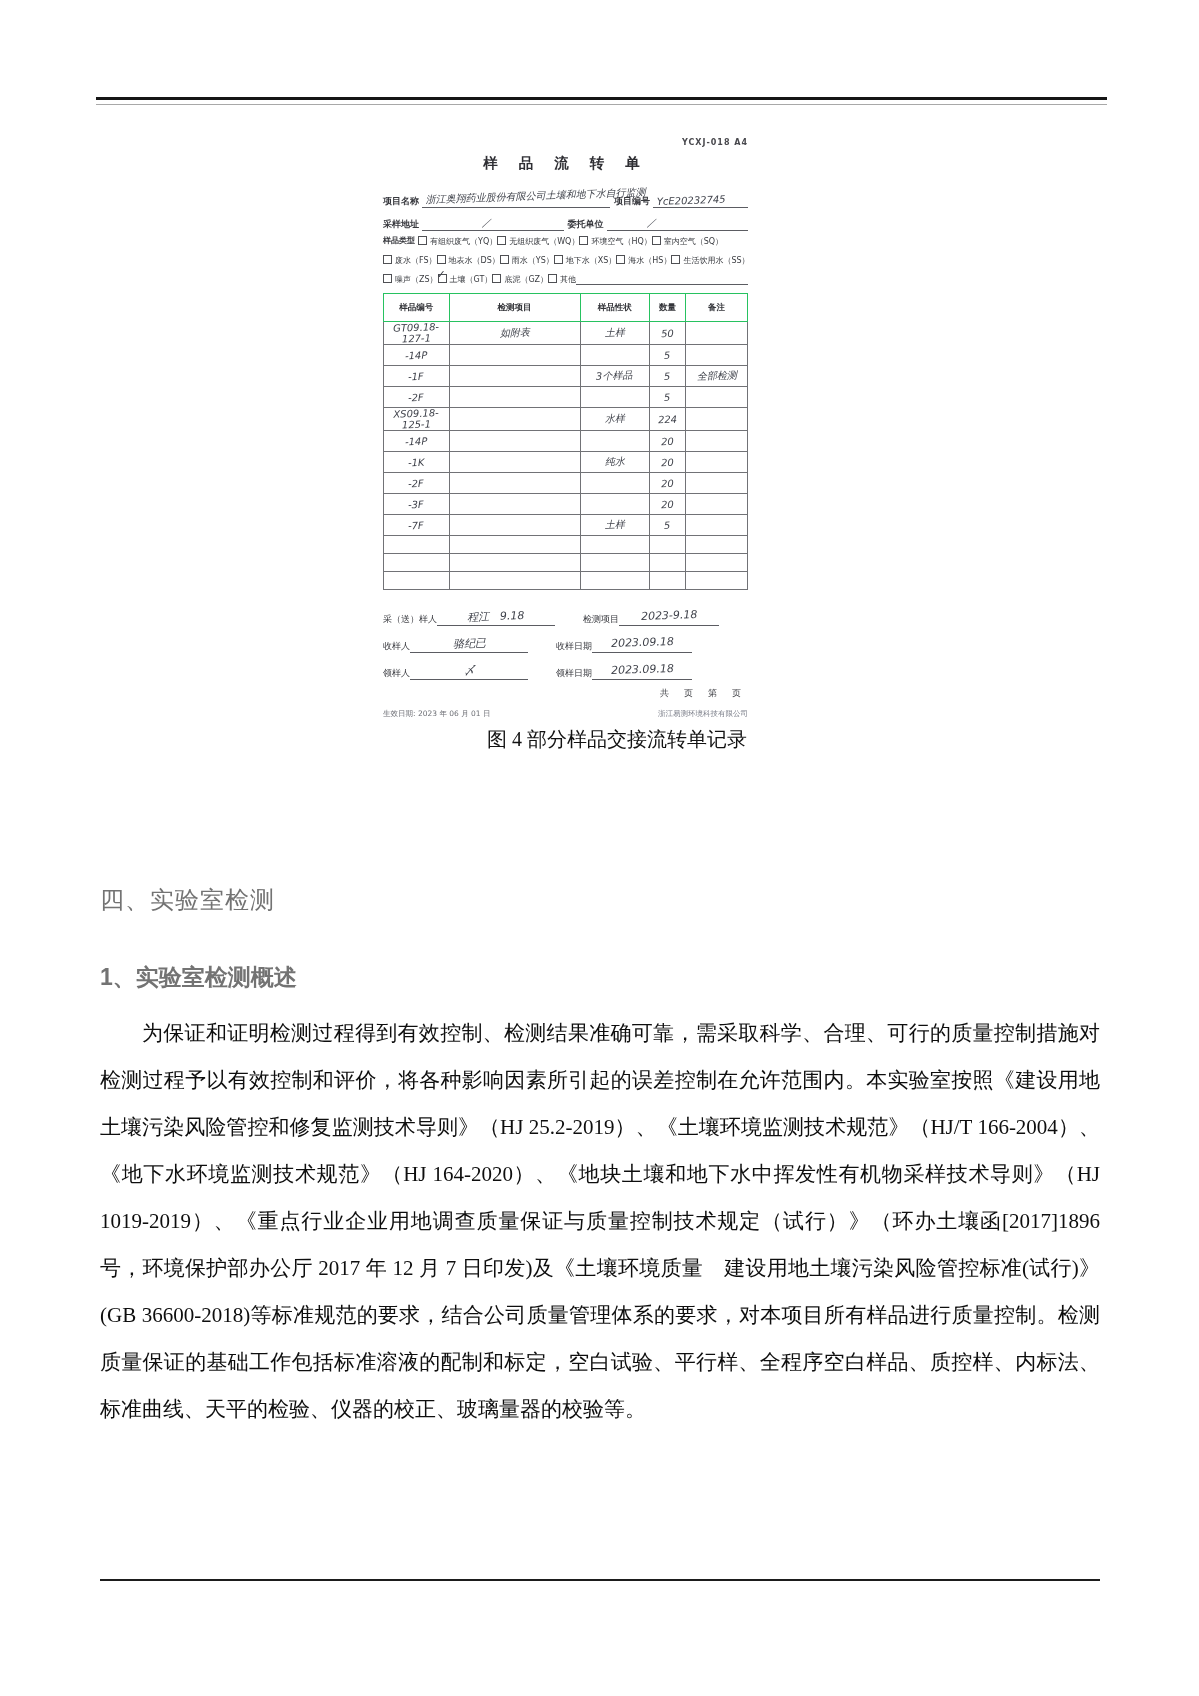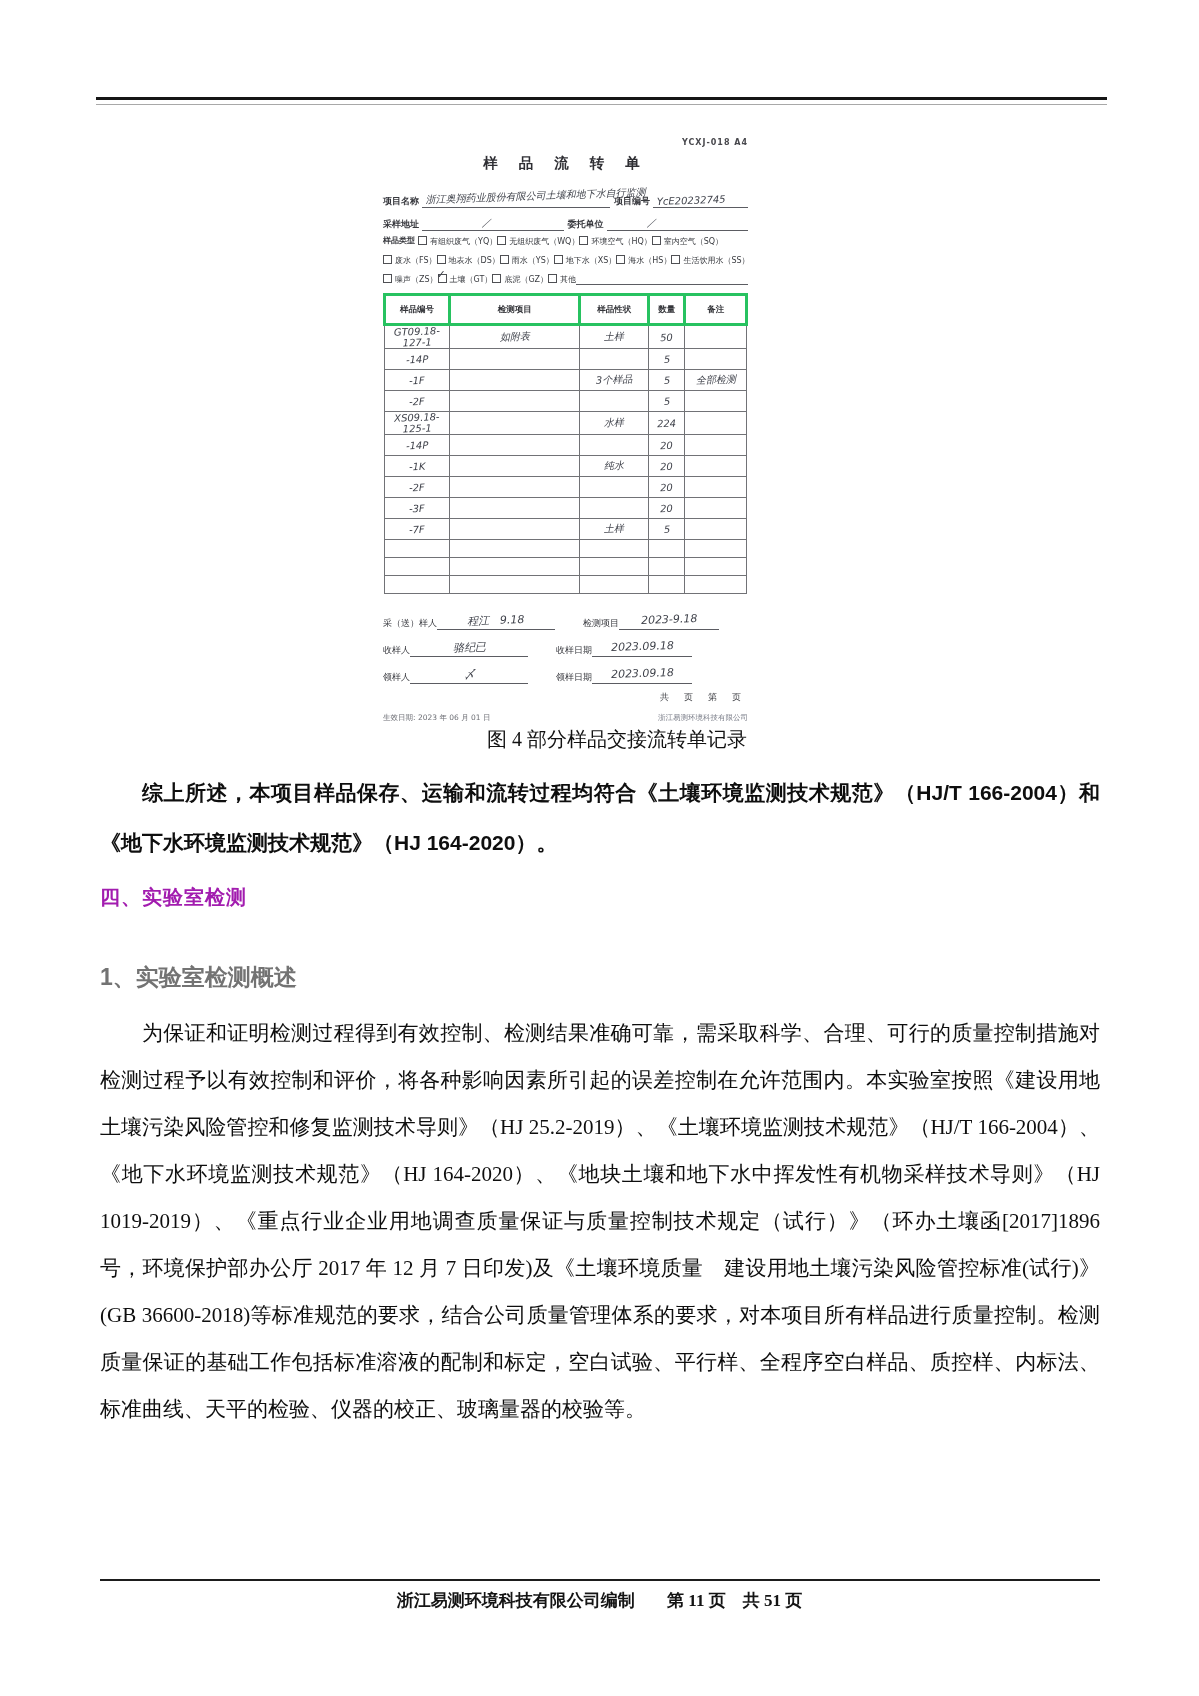--- a/index.html
+++ b/index.html
@@ -29,21 +29,21 @@
               transform-origin:left bottom;white-space:nowrap;}
   .cb-row{display:flex;align-items:center;font-size:8px;height:19px;white-space:nowrap;}
   .cb-item{flex:none;color:#36383d;}
   .cb-box{display:inline-block;width:7px;height:7px;border:1px solid#4c4d52;margin-right:3px;
           position:relative;top:1px;}
   .cb-box.checked::after{content:"✓";position:absolute;left:-2px;top:-7px;font-size:11px;
           font-style:italic;color:#3b3e47;}
   .cb-row .tail{flex:1;border-bottom:1px solid #595a60;height:12px;min-width:20px;}
 
   table.f-table{width:100%;border-collapse:collapse;margin-top:5px;table-layout:fixed;}
-  .f-table th{border:3px solid #22c55e;font-size:8.5px;font-weight:700;height:25px;color:#303136;}
+  .f-table th{border:1px solid #22c55e;font-size:8.5px;font-weight:700;height:25px;color:#303136;}
   .f-table td{border:1px solid #707176;height:20px;text-align:center;font-size:10px;
               overflow:hidden;padding:0 1px;}
   .f-table td .hw{display:inline-block;transform:rotate(-2deg);}
   .f-table tr.empty td{height:17px;}
 
   .sig-area{margin-top:9px;}
   .sig-row{display:flex;align-items:flex-end;font-size:9px;height:27px;}
   .sig-label{flex:none;color:#33343a;}
   .sig-line{flex:0 0 118px;border-bottom:1px solid #595a60;text-align:center;height:16px;}
   .sig-line .hw,.sig-date-line .hw{font-size:11px;display:inline-block;transform:rotate(-2deg);}
@@ -54,22 +54,22 @@
   .scan-meta{display:flex;justify-content:space-between;margin-top:9px;font-size:7.5px;}
   .scan-meta .m-left{color:#6c6e75;}
   .scan-meta .m-right{color:#7a7d88;}
 
   
   .caption{position:absolute;top:726px;left:0;right:0;text-align:center;font-size:20px;color:#121212;padding-left:35px;}
   .summary{position:absolute;top:768px;left:100px;width:1000px;
            font-family:"Liberation Sans","DejaVu Sans",sans-serif;font-weight:bold;
            font-size:21px;line-height:50px;text-align:justify;text-indent:2em;color:#0e0e0e;}
   .h1{position:absolute;top:884px;left:100px;
-      font-family:"Liberation Sans","DejaVu Sans",sans-serif;font-weight:bold;
-      font-size:20px;color:#a21caf;letter-spacing:1px;}
+      font-family:"Liberation Sans","DejaVu Sans",sans-serif;font-weight:normal;
+      font-size:24px;color:#737373;letter-spacing:1px;}
   .h2{position:absolute;top:962px;left:100px;
       font-family:"Liberation Sans","DejaVu Sans",sans-serif;font-weight:bold;
       font-size:23px;color:#737373;}
   .body-text{position:absolute;top:1010px;left:100px;width:1000px;
              font-size:21px;line-height:47px;text-align:justify;text-indent:2em;color:#0e0e0e;}
 
   
   .ftr-rule{position:absolute;top:1579px;left:100px;right:99px;border-top:2px solid #1d1d1d;}
   .ftr{position:absolute;top:1589px;left:0;right:0;text-align:center;
        font-weight:bold;font-size:17px;color:#141414;}
@@ -269,26 +269,21 @@
     <div class="pagination">共　页　第　页</div>
 
     <div class="scan-meta">
       <span class="m-left">生效日期: 2023 年 06 月 01 日</span>
       <span class="m-right">浙江易测环境科技有限公司</span>
     </div>
   </div>
 
   <div class="caption">图 4 部分样品交接流转单记录</div>
 
-  <div class="summary">综上所述，本项目样品保存、运输和流转过程均符合《土壤环境监测技术规范》（HJ/T 166-2004）和《地下水环境监测技术规范》（HJ 164-2020）。</div>
 
   <div class="h1">四、实验室检测</div>
   <div class="h2">1、实验室检测概述</div>
 
   <div class="body-text">为保证和证明检测过程得到有效控制、检测结果准确可靠，需采取科学、合理、可行的质量控制措施对检测过程予以有效控制和评价，将各种影响因素所引起的误差控制在允许范围内。本实验室按照《建设用地土壤污染风险管控和修复监测技术导则》（HJ 25.2-2019）、《土壤环境监测技术规范》（HJ/T 166-2004）、《地下水环境监测技术规范》（HJ 164-2020）、《地块土壤和地下水中挥发性有机物采样技术导则》（HJ 1019-2019）、《重点行业企业用地调查质量保证与质量控制技术规定（试行）》（环办土壤函[2017]1896 号，环境保护部办公厅 2017 年 12 月 7 日印发)及《土壤环境质量　建设用地土壤污染风险管控标准(试行)》(GB 36600-2018)等标准规范的要求，结合公司质量管理体系的要求，对本项目所有样品进行质量控制。检测质量保证的基础工作包括标准溶液的配制和标定，空白试验、平行样、全程序空白样品、质控样、内标法、标准曲线、天平的检验、仪器的校正、玻璃量器的校验等。</div>
 
   <div class="ftr-rule"></div>
-  <div class="ftr">
-    <span>浙江易测环境科技有限公司编制</span>
-    <span>第 11 页　共 51 页</span>
-  </div>
 
 </div>
 
 </body></html>

